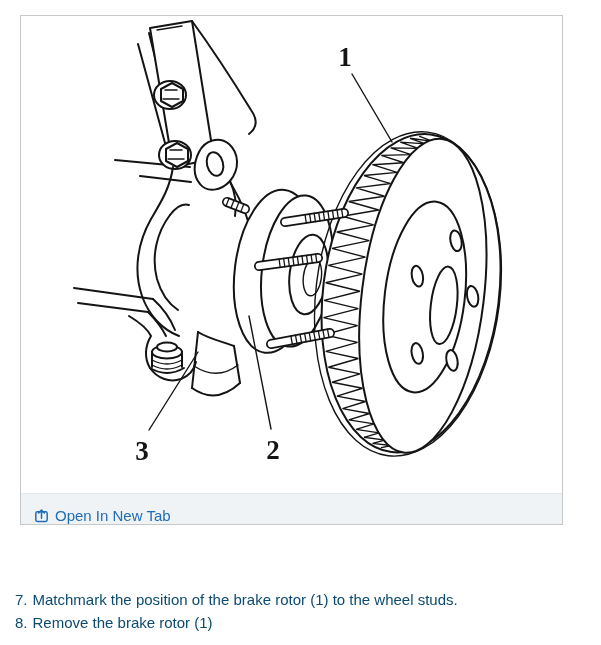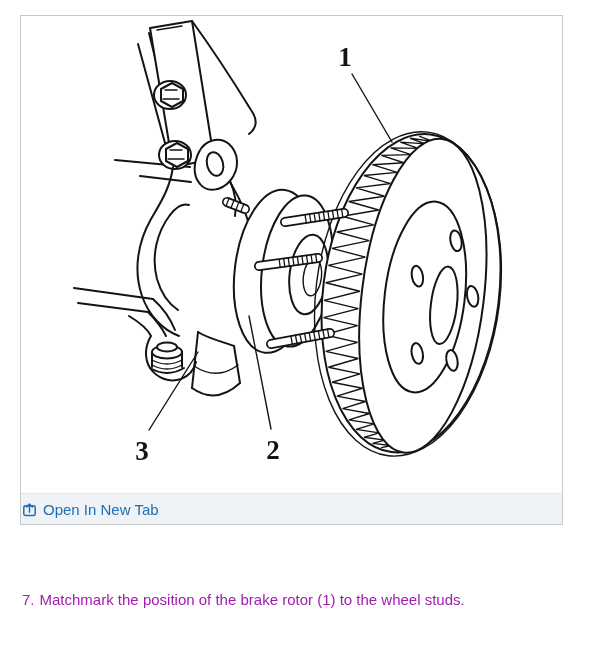--- a/index.html
+++ b/index.html
@@ -10,32 +10,32 @@
   }
   .figure-panel{
     position:absolute;left:20px;top:15px;width:541px;height:508px;
     border:1px solid #c6c9ca;background:#ffffff;box-sizing:content-box;
   }
   .figure-canvas{position:relative;width:541px;height:477px;overflow:hidden;}
   .figure-canvas svg{display:block;}
   .figure-footer{
     position:absolute;left:0;bottom:0;width:541px;height:31px;
     background:#f0f3f5;border-top:1px solid #e4e7e9;
-    display:flex;align-items:center;justify-content:space-between;
-    padding:0 1px;box-sizing:border-box;
+    display:flex;align-items:flex-end;justify-content:space-between;
+    padding:0 13px;box-sizing:border-box;
   }
   .footer-link{
     display:flex;align-items:center;gap:6px;
     color:#1f6db6;font-size:15px;text-decoration:none;cursor:pointer;
     white-space:nowrap;
   }
   .footer-link svg{display:block;}
   .steps{
-    position:absolute;left:22px;top:588px;width:560px;
-    color:#a21caf;font-size:15px;line-height:23px;
+    position:absolute;left:15px;top:588px;width:560px;
+    color:#0c4a6e;font-size:15px;line-height:23px;
   }
   .step-row{white-space:nowrap;}
   .step-num{margin-right:5px;}
   
   .ln{fill:none;stroke:#141414;stroke-width:2;stroke-linecap:round;stroke-linejoin:round;}
   .ln-thin{fill:none;stroke:#141414;stroke-width:1.4;stroke-linecap:round;}
   .wh{fill:#ffffff;stroke:#141414;stroke-width:2;stroke-linejoin:round;}
   .callout-text{
     font-family:"Liberation Serif", serif;font-weight:bold;
     font-size:27px;fill:#141414;
@@ -198,13 +198,16 @@
       </svg>
       <span>Open In New Tab</span>
     </a>
   </div>
 </div>
 
 <div class="steps">
   <div class="step-row">
     <span class="step-num">7.</span><span>Matchmark the position of the brake rotor (1) to the wheel studs.</span>
   </div>
+  <div class="step-row">
+    <span class="step-num">8.</span><span>Remove the brake rotor (1)</span>
+  </div>
 </div>
 
 </body></html>

